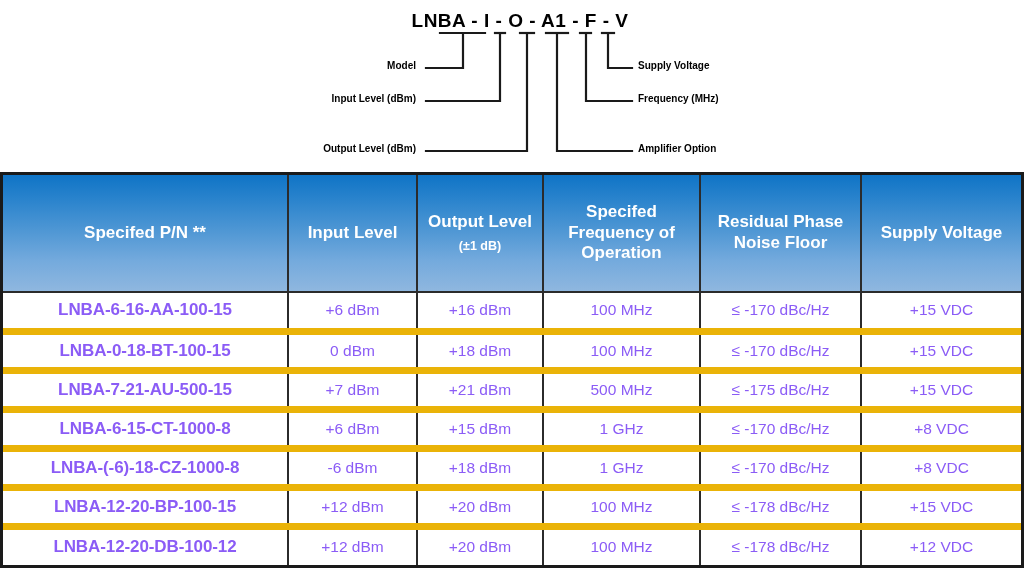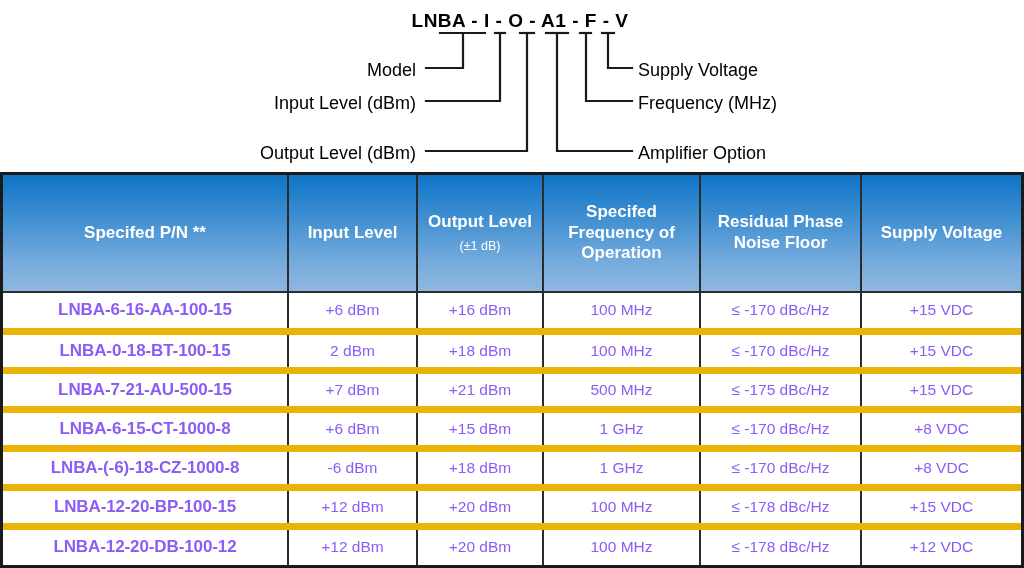--- a/index.html
+++ b/index.html
@@ -35,23 +35,24 @@
     left: 0;
     width: 1024px;
     text-align: center;
     font-size: 19px;
     font-weight: bold;
     letter-spacing: 0.5px;
     white-space: pre;
   }
   .callout {
     position: absolute;
-    font-size: 18px;
+    font-size: 10px;
     white-space: nowrap;
     line-height: 1;
+    font-weight: bold;
   }
   .callout.left  { text-align: right; }
   .callout.right { text-align: left; }
 
   
   #spec-table-wrap {
     position: absolute;
     left: 0;
     top: 172px;
     width: 1024px;
@@ -89,21 +90,21 @@
                 #0f74c6 0%,
                 #2b84cd 22%,
                 #4f97d4 48%,
                 #74aadd 74%,
                 #8fb7df 100%);
     border-bottom: 2px solid #2b2b2b;
   }
   thead th .sub {
     display: block;
     font-size: 12.5px;
-    font-weight: normal;
+    font-weight: bold;
     margin-top: 6px;
   }
   tbody tr { height: 35px; }
   tbody tr + tr td { border-top: 7px solid #eab308; }
   tbody td {
     font-size: 15.5px;
     color: #8b5cf6;
   }
   tbody td.pn {
     font-size: 17px;
@@ -188,21 +189,21 @@
       <tr>
         <td class="pn">LNBA-6-16-AA-100-15</td>
         <td>+6 dBm</td>
         <td>+16 dBm</td>
         <td>100 MHz</td>
         <td>≤ -170 dBc/Hz</td>
         <td>+15 VDC</td>
       </tr>
       <tr>
         <td class="pn">LNBA-0-18-BT-100-15</td>
-        <td>2 dBm</td>
+        <td>0 dBm</td>
         <td>+18 dBm</td>
         <td>100 MHz</td>
         <td>≤ -170 dBc/Hz</td>
         <td>+15 VDC</td>
       </tr>
       <tr>
         <td class="pn">LNBA-7-21-AU-500-15</td>
         <td>+7 dBm</td>
         <td>+21 dBm</td>
         <td>500 MHz</td>

